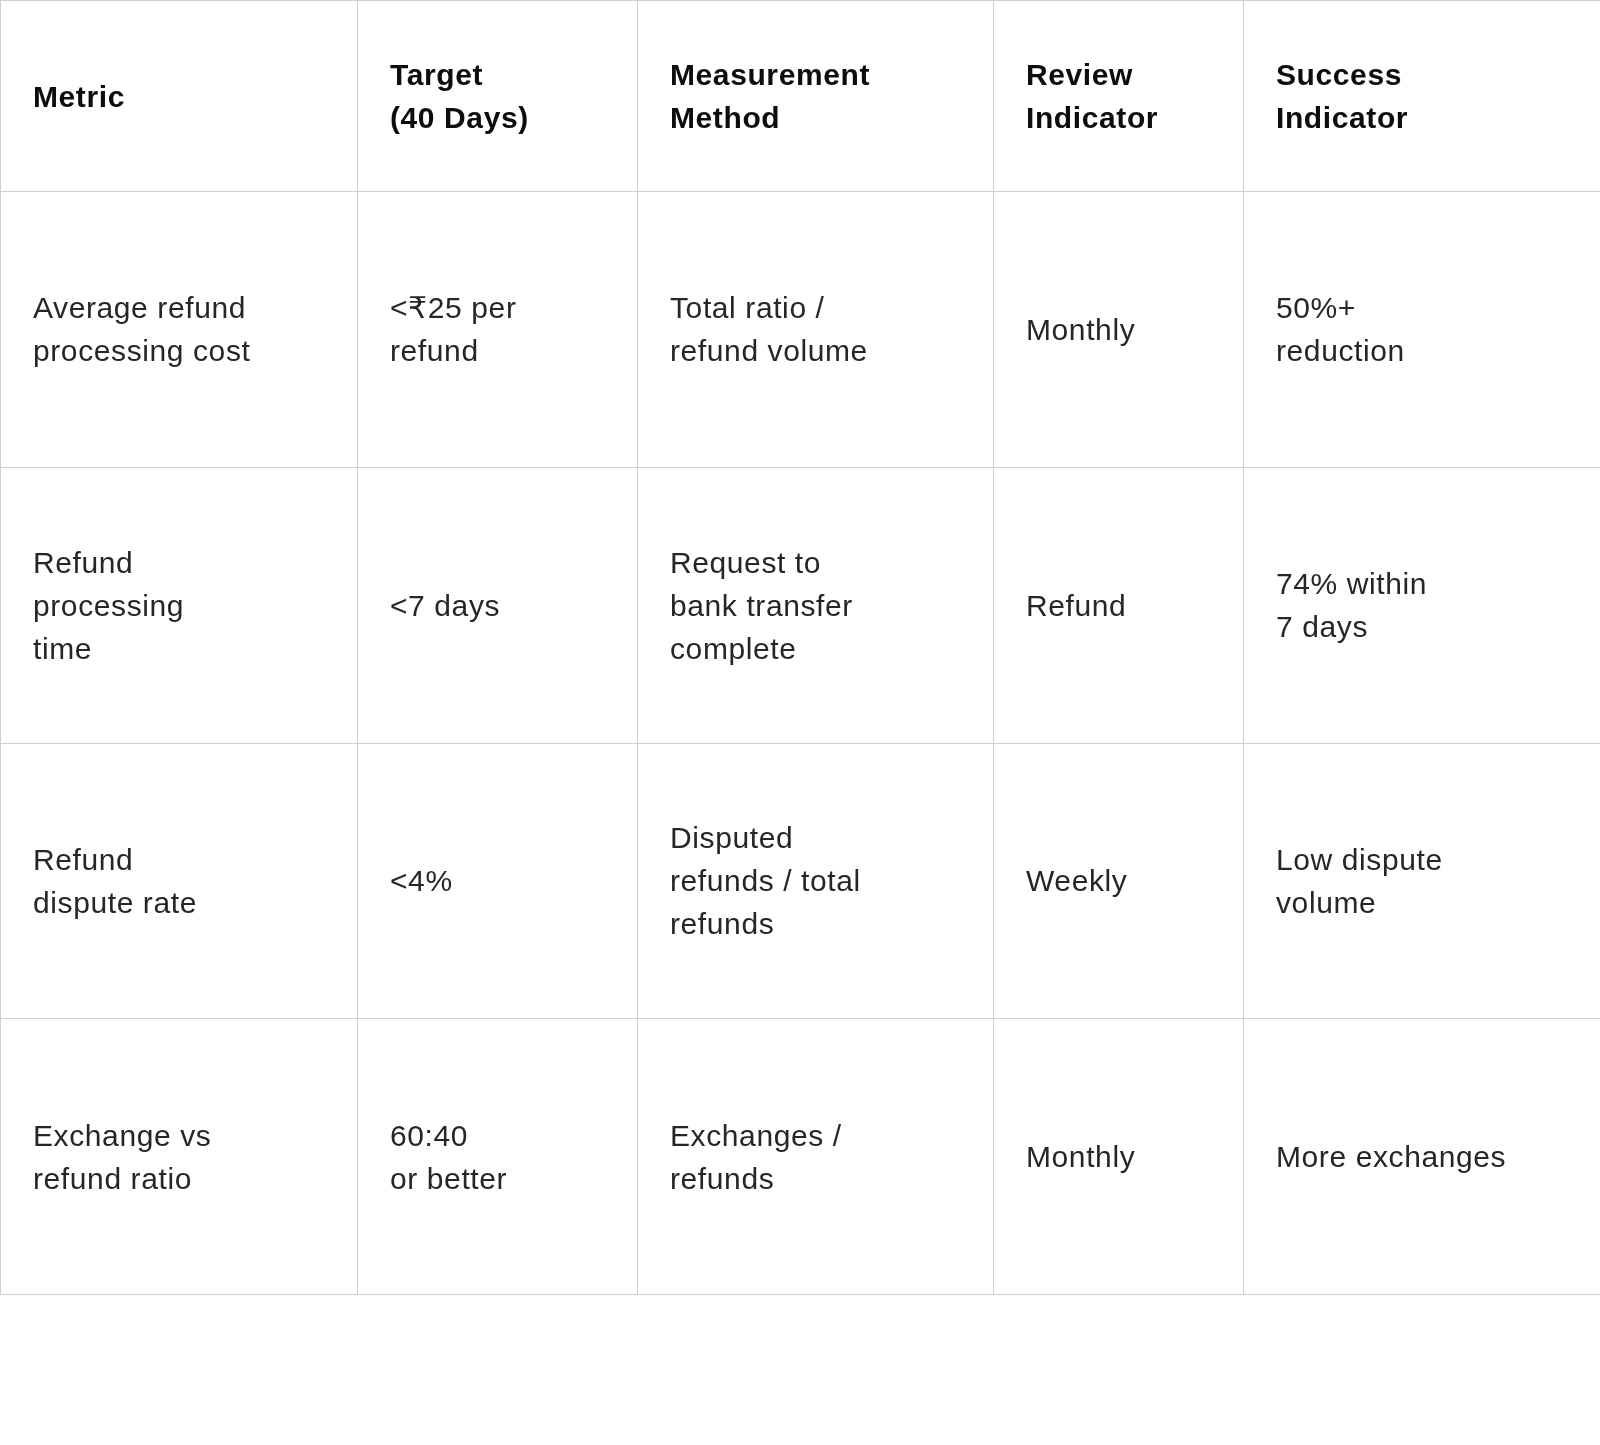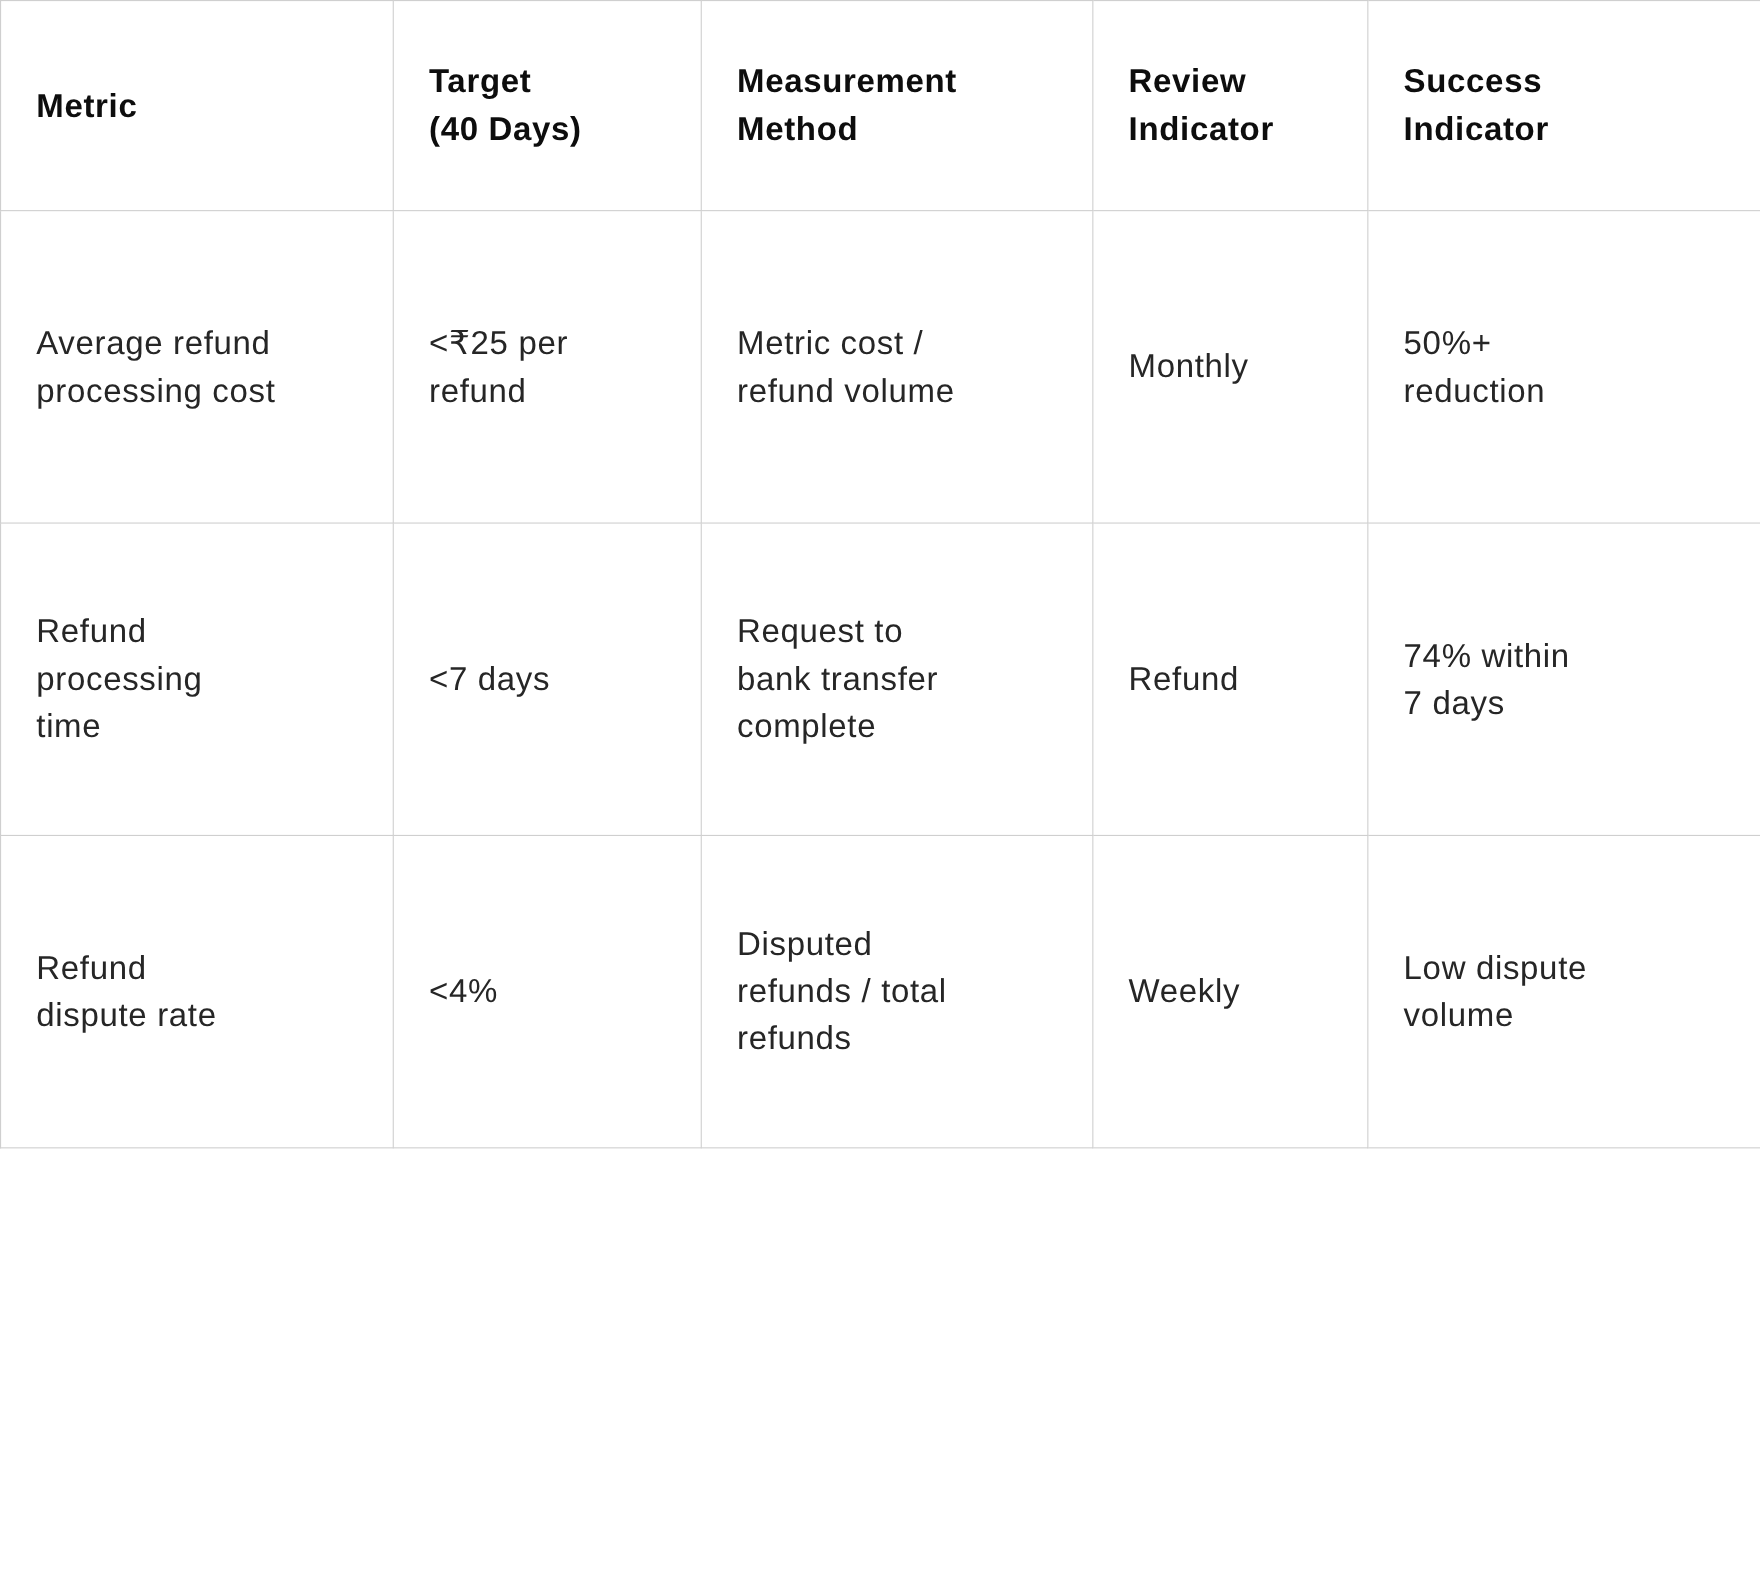--- a/index.html
+++ b/index.html
@@ -11,21 +11,21 @@
       width: 1600px;
       height: 1445px;
       overflow: hidden;
       font-family: "Liberation Sans", "DejaVu Sans", sans-serif;
       color: #1e1e1e;
     }
     table.kpi {
       border-collapse: collapse;
       table-layout: fixed;
       width: 1600px;
-      height: 1044px;
+      height: 1295px;
       border-radius: 17px;
     }
     table.kpi col.c1 { width: 357px; }
     table.kpi col.c2 { width: 280px; }
     table.kpi col.c3 { width: 356px; }
     table.kpi col.c4 { width: 250px; }
     table.kpi col.c5 { width: 357px; }
     table.kpi th, table.kpi td {
       border: 1.5px solid #cfcfcf;
       padding: 0 20px 0 32px;
@@ -88,21 +88,21 @@
     <tr>
       <td>
           <span class="cell-text">Average refund
 processing cost</span>
         </td>
       <td>
           <span class="cell-text">&lt;₹25 per
 refund</span>
         </td>
       <td>
-          <span class="cell-text">Metric cost /
+          <span class="cell-text">Total ratio /
 refund volume</span>
         </td>
       <td>
           <span class="cell-text">Monthly</span>
         </td>
       <td>
           <span class="cell-text">50%+
 reduction</span>
         </td>
     </tr>
@@ -142,14 +142,34 @@
 refunds</span>
         </td>
       <td>
           <span class="cell-text">Weekly</span>
         </td>
       <td>
           <span class="cell-text">Low dispute
 volume</span>
         </td>
     </tr>
+    <tr>
+      <td>
+          <span class="cell-text">Exchange vs
+refund ratio</span>
+        </td>
+      <td>
+          <span class="cell-text">60:40
+or better</span>
+        </td>
+      <td>
+          <span class="cell-text">Exchanges /
+refunds</span>
+        </td>
+      <td>
+          <span class="cell-text">Monthly</span>
+        </td>
+      <td>
+          <span class="cell-text">More exchanges</span>
+        </td>
+    </tr>
   </tbody>
 </table>
 
 </body></html>

